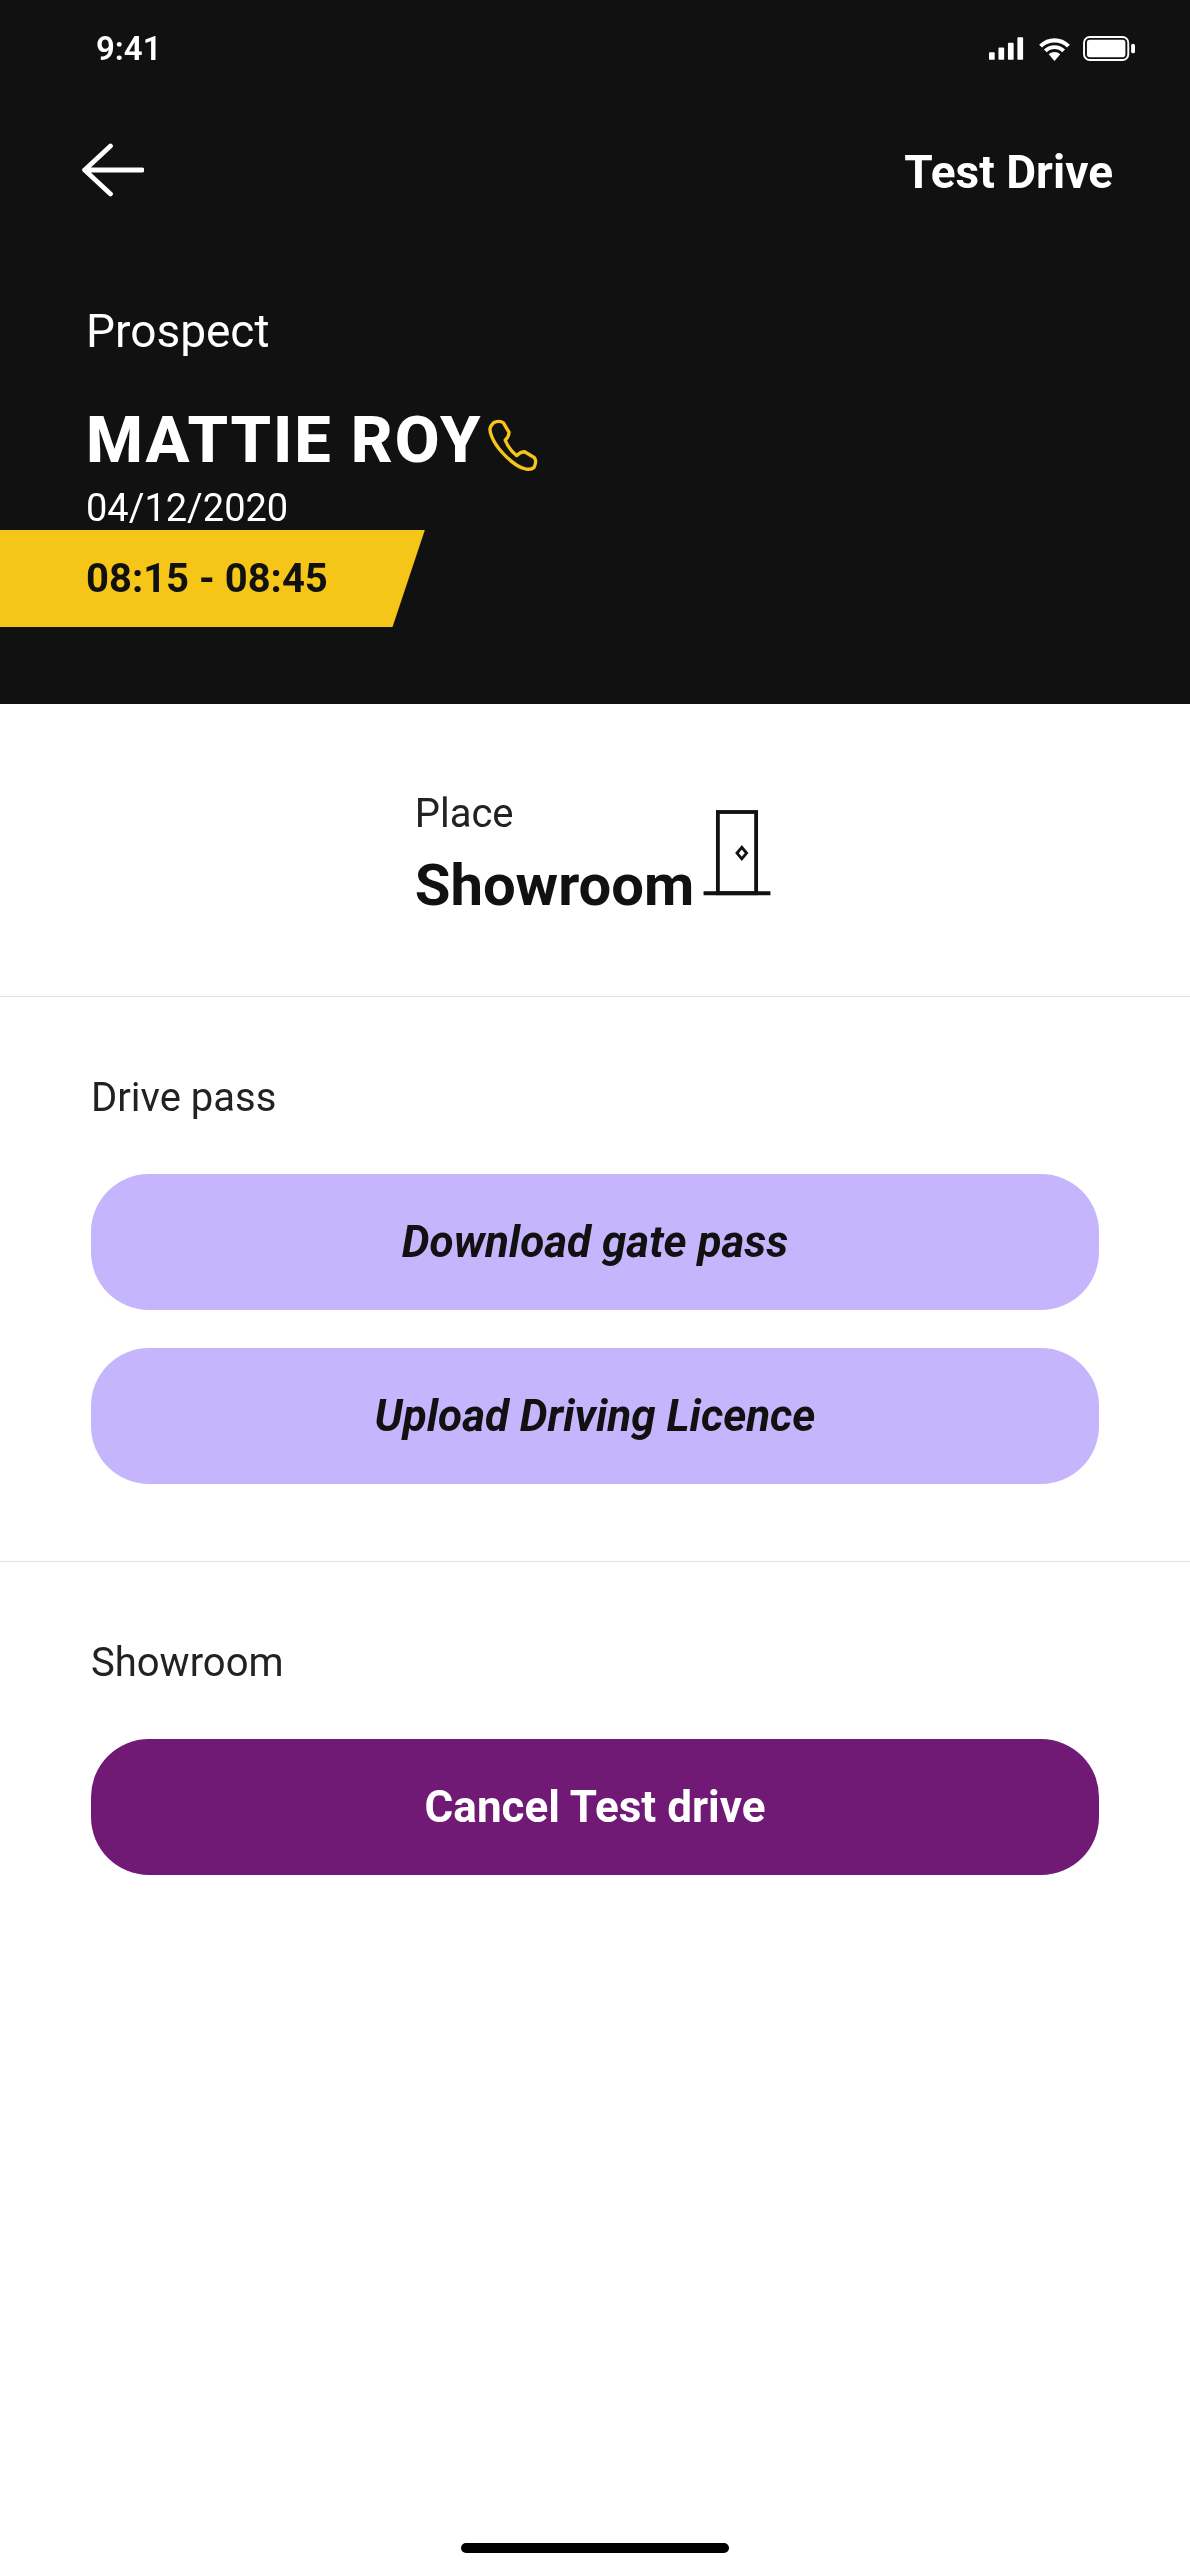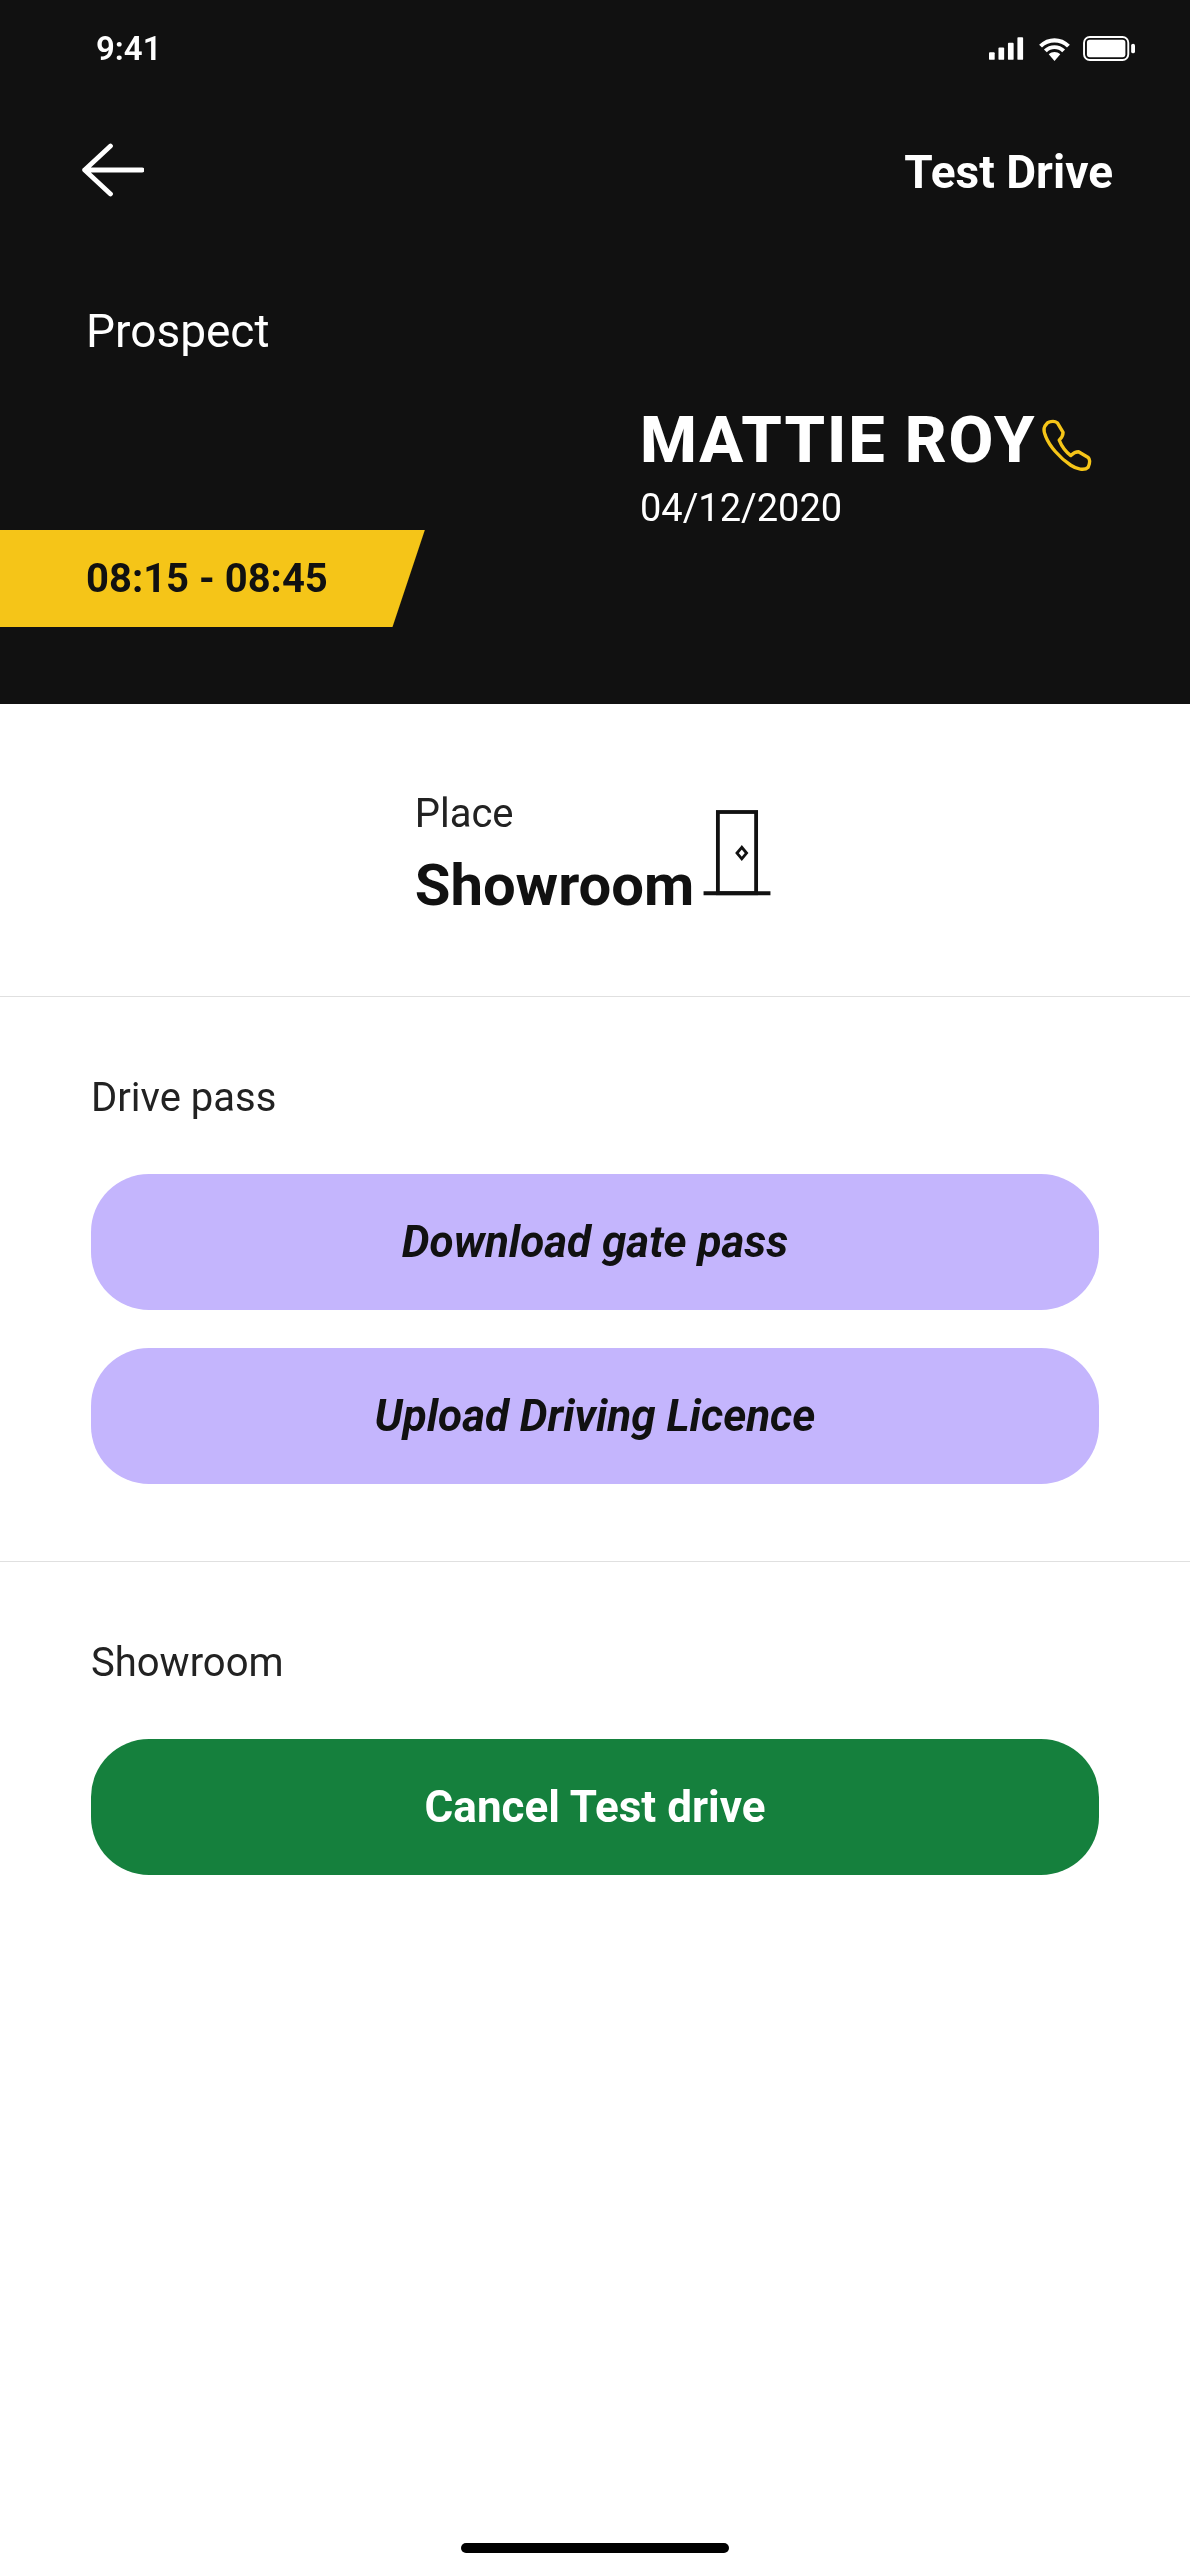--- a/index.html
+++ b/index.html
@@ -62,21 +62,21 @@
     }
     
     .prospect-label {
       font-size: 46px;
       font-weight: 400;
       margin-bottom: 47px;
     }
     
     .prospect-row {
       display: flex;
-      justify-content: flex-end;
+      justify-content: flex-start;
       align-items: flex-start;
     }
     
     .prospect-name {
       font-size: 65px;
       font-weight: 800;
       letter-spacing: 1.9px;
       line-height: 1.1;
     }
     
@@ -158,21 +158,21 @@
       margin-bottom: 0;
     }
     
     .btn-yellow {
       background: #c4b5fd;
       color: #111111;
       font-style: italic;
     }
     
     .btn-dark {
-      background: #15803d;
+      background: #701a75;
       color: #ffffff;
     }
     
     .actions-section {
       padding: 77px 91px 58px 91px;
     }
     
     .home-indicator {
       position: absolute;
       bottom: 23px;

